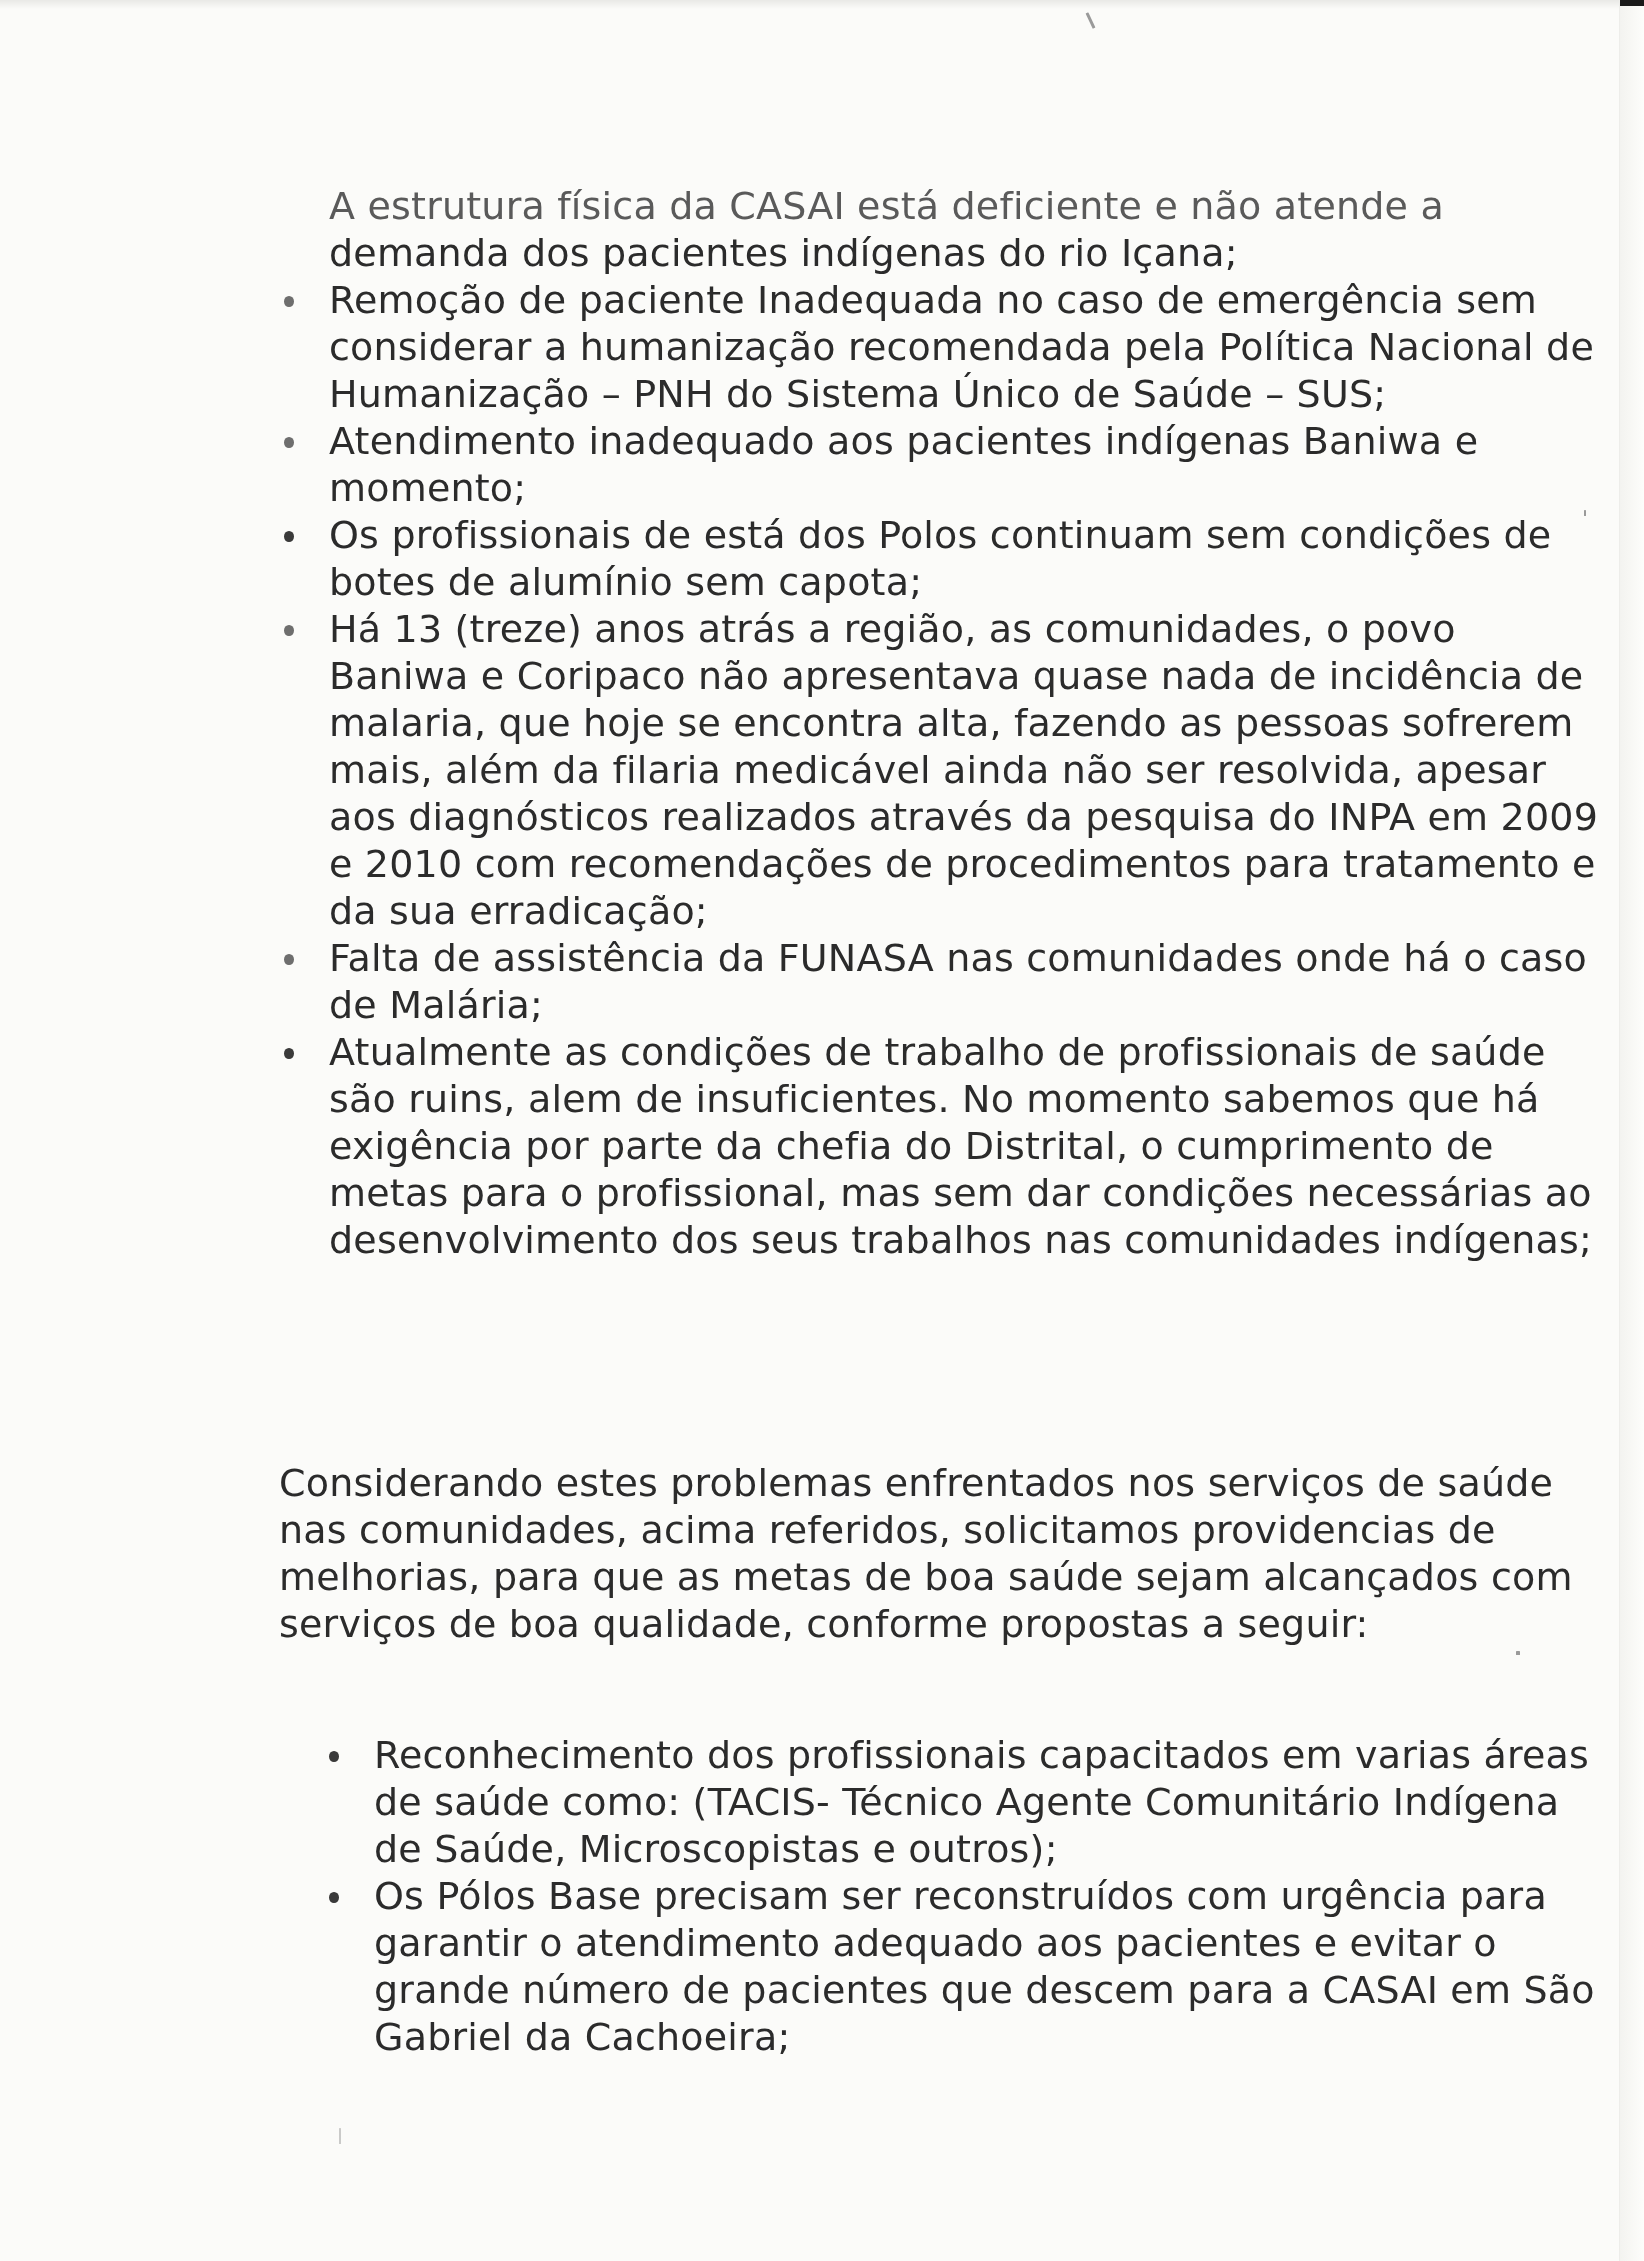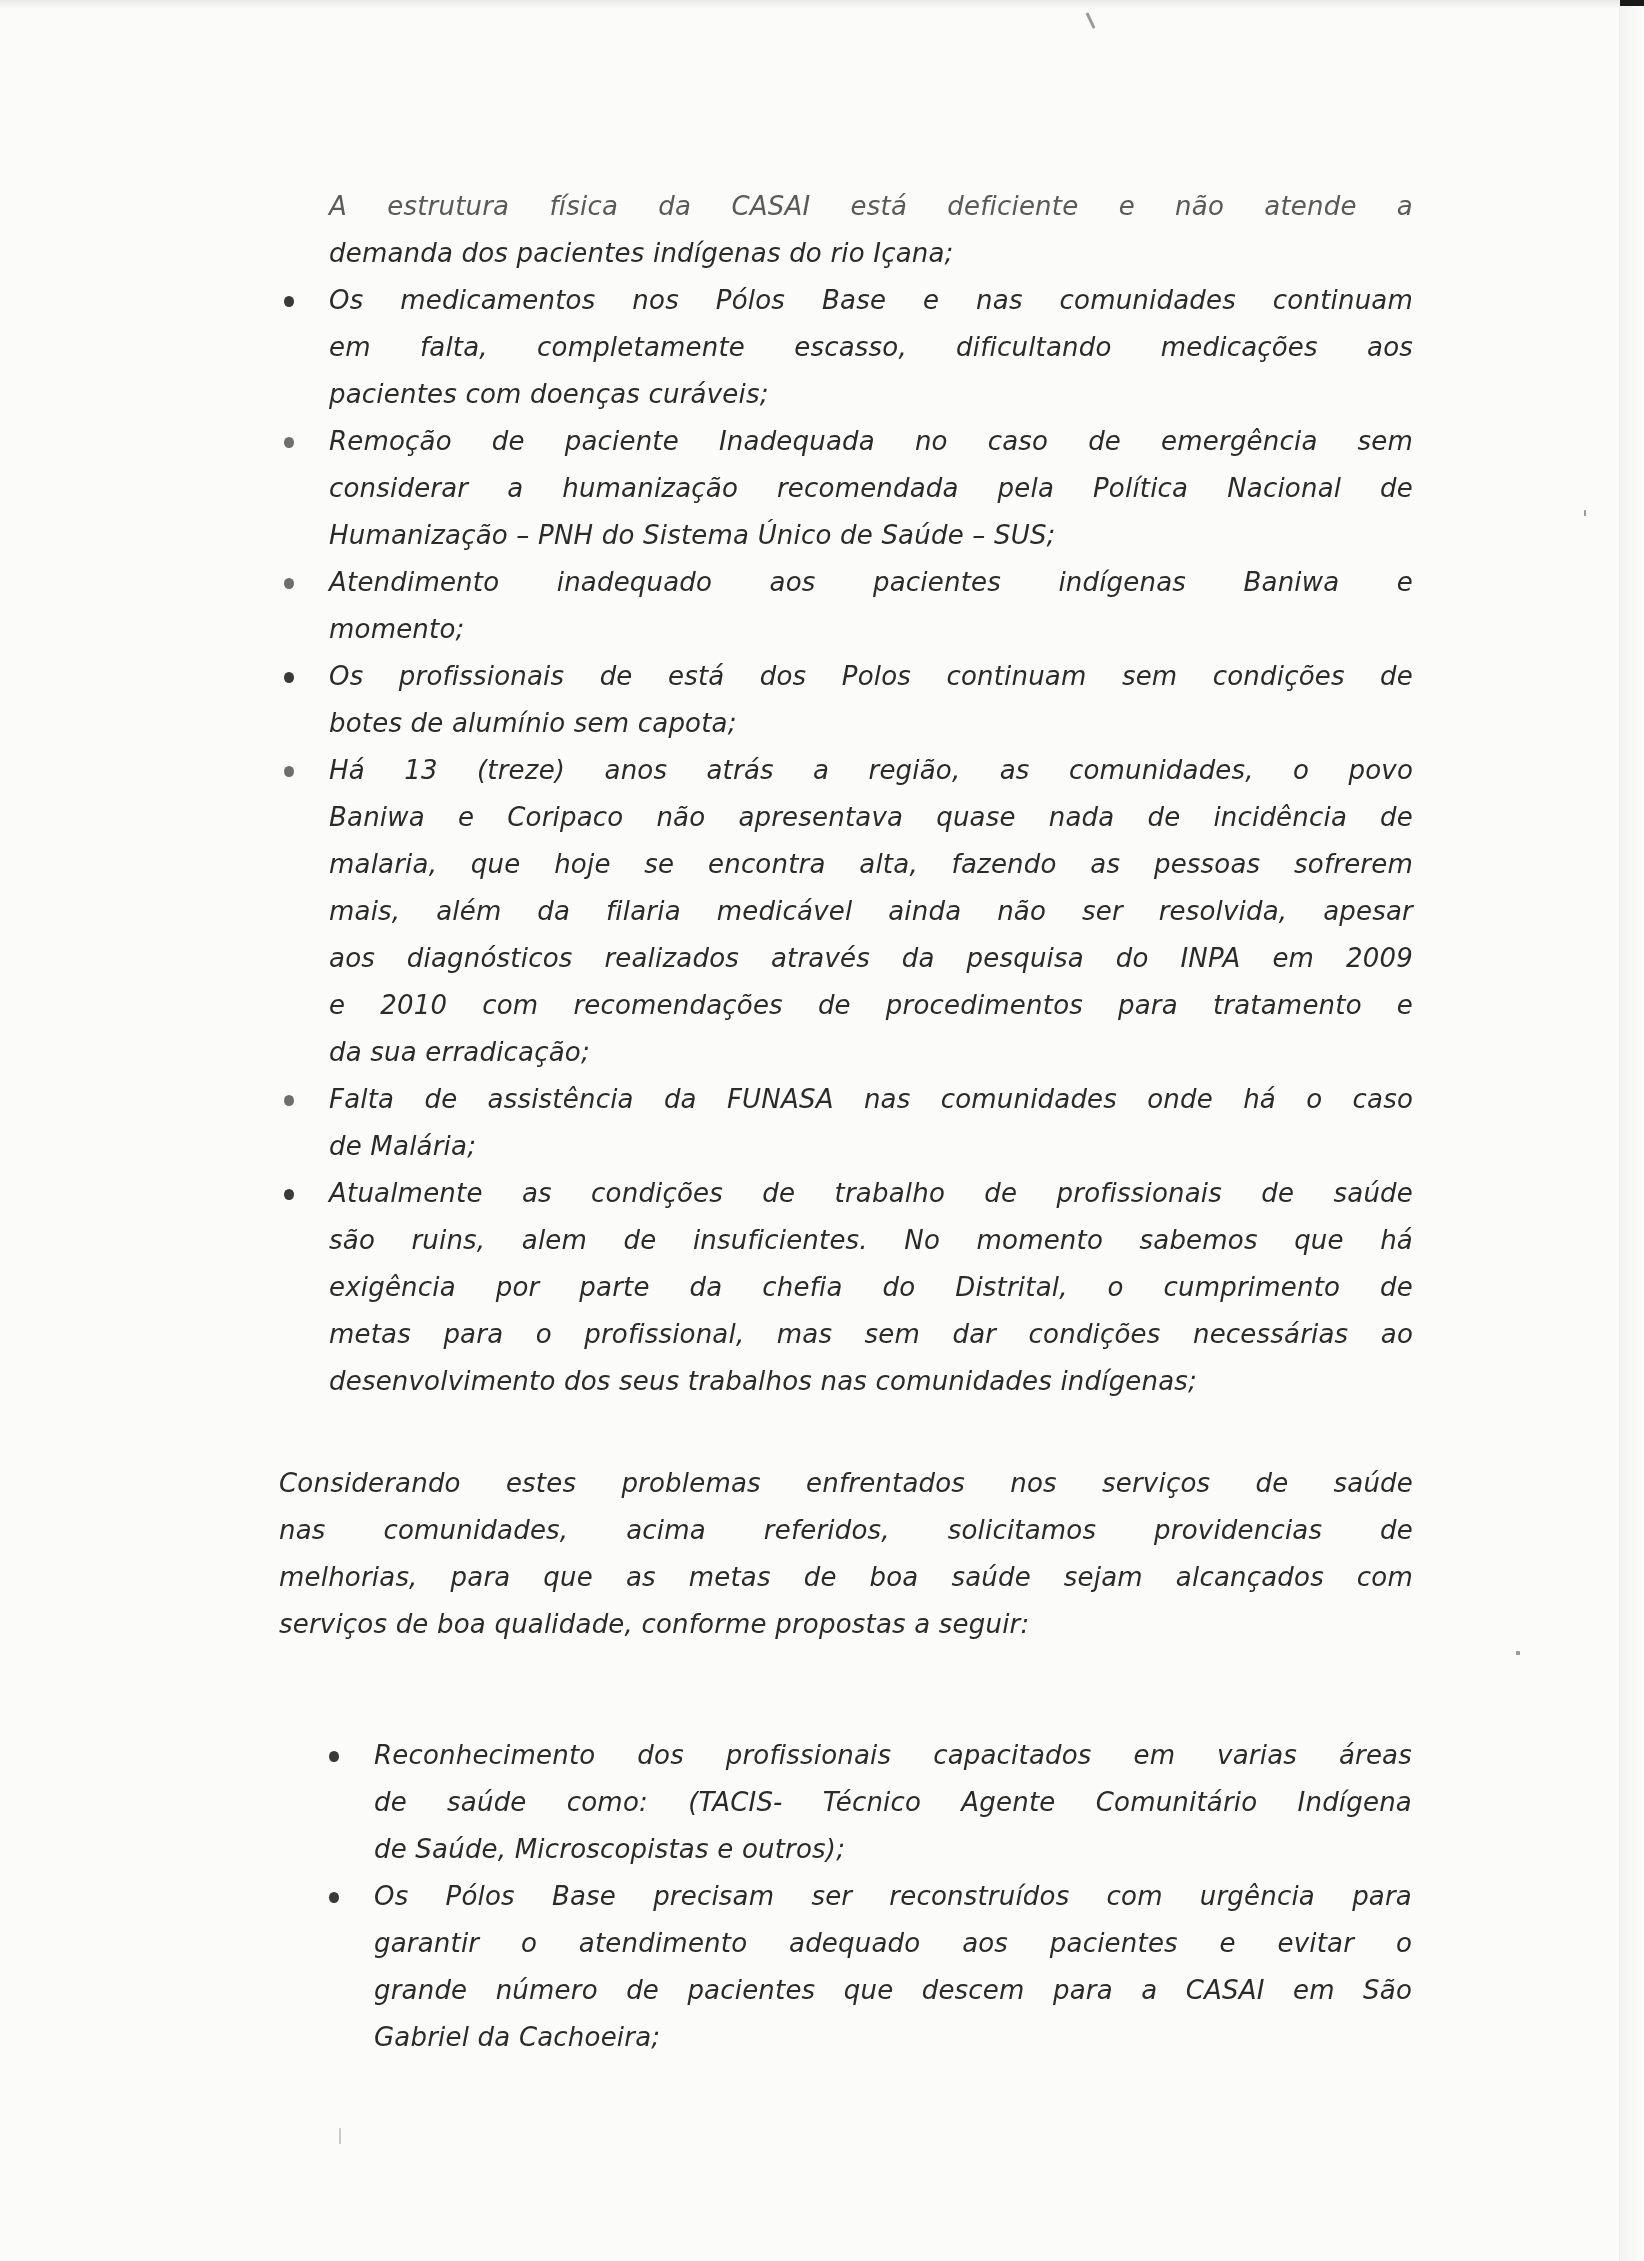--- a/index.html
+++ b/index.html
@@ -26,24 +26,23 @@
   .page {
     position: absolute; left: 0; top: 0; width: 1644px;
   }
   .list {
     list-style: none; margin: 0; padding: 0;
     position: absolute;
   }
   .item { position: relative; }
   .line {
     display: block; height: 47px; line-height: 47px;
-    font-size: 26px; white-space: nowrap;
+    font-size: 38px; white-space: nowrap;
     text-align: justify; text-align-last: justify;
     letter-spacing: 0.2px;
-    font-style: italic;
   }
   .line.last { text-align-last: left; }
   .bullet {
     position: absolute; width: 9.7px; height: 11px; border-radius: 50%;
     background: #3a3a3a;
   }
   .bullet.light { background: #6e6e6e; }
   #list1 { left: 329px; top: 183px; width: 1084px; }
   #list1 .bullet { left: -45px; top: 19.3px; }
   #para { position: absolute; left: 279px; top: 1460px; width: 1134px; }
@@ -61,26 +60,20 @@
 <div class="speck" style="left:1584px;top:510px;width:1.9px;height:6.4px;"></div>
 <div class="speck" style="left:1516px;top:1651px;width:3.9px;height:3.9px;"></div>
 <div class="speck" style="left:339px;top:2128px;width:1.9px;height:15.5px;opacity:.5"></div>
 
 <div class="page">
 
   <ul class="list" id="list1">
     <li class="item">
       <span class="line faded">A estrutura física da CASAI está deficiente e não atende a</span>
       <span class="line last">demanda dos pacientes indígenas do rio Içana;</span>
-    </li>
-    <li class="item">
-      <span class="bullet"></span>
-      <span class="line">Os medicamentos nos Pólos Base e nas comunidades continuam</span>
-      <span class="line">em falta, completamente escasso, dificultando medicações aos</span>
-      <span class="line last">pacientes com doenças curáveis;</span>
     </li>
     <li class="item">
       <span class="bullet light"></span>
       <span class="line">Remoção de paciente Inadequada no caso de emergência sem</span>
       <span class="line">considerar a humanização recomendada pela Política Nacional de</span>
       <span class="line last">Humanização – PNH do Sistema Único de Saúde – SUS;</span>
     </li>
     <li class="item">
       <span class="bullet light"></span>
       <span class="line"> Atendimento inadequado aos pacientes indígenas Baniwa e</span>

